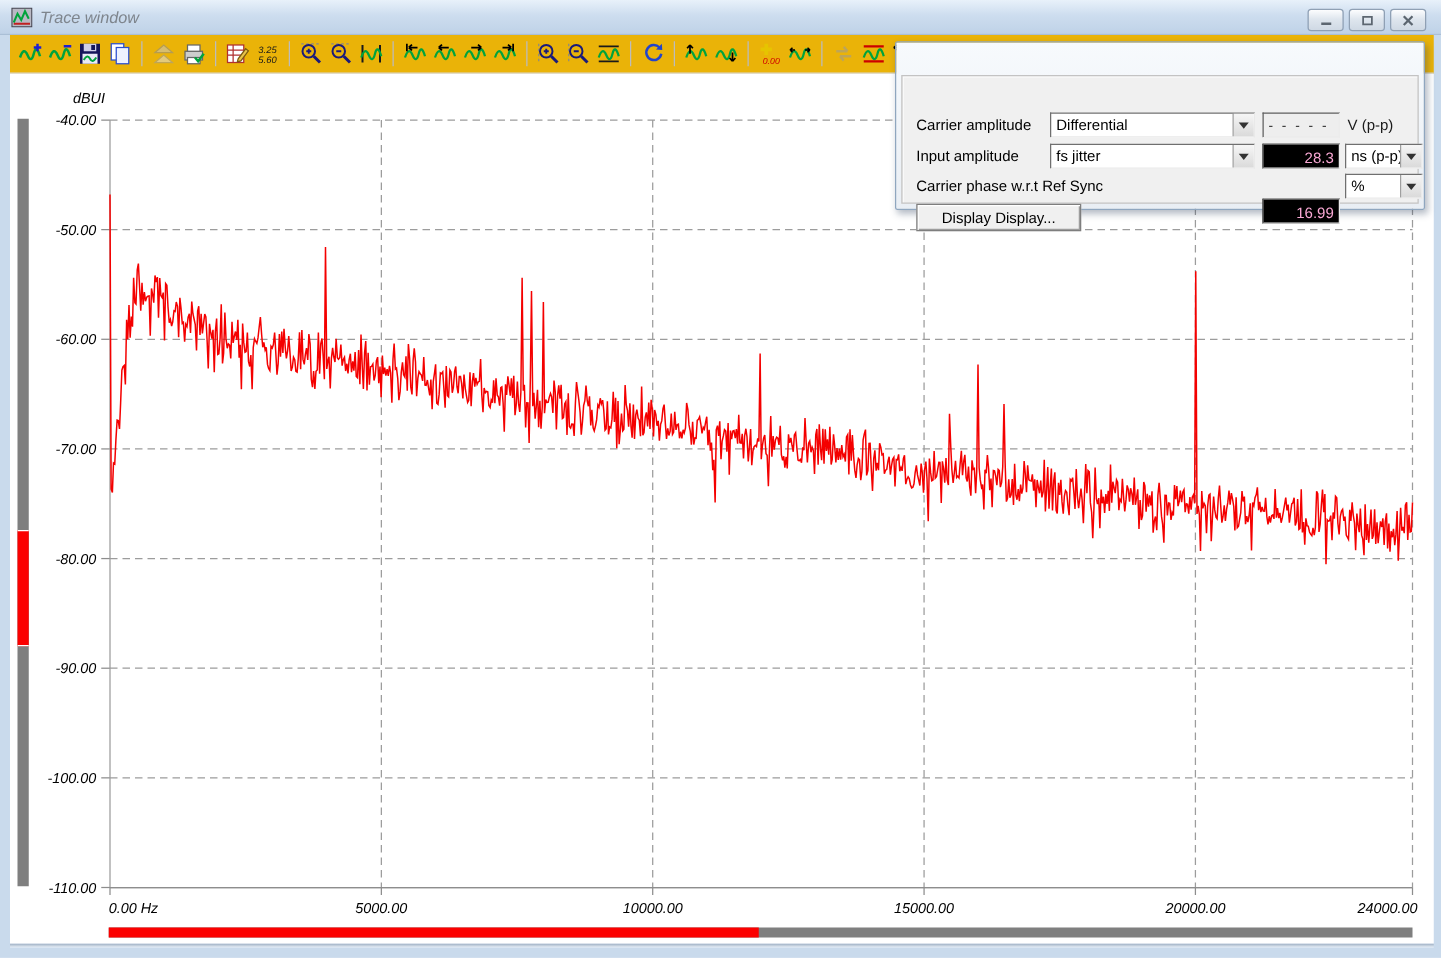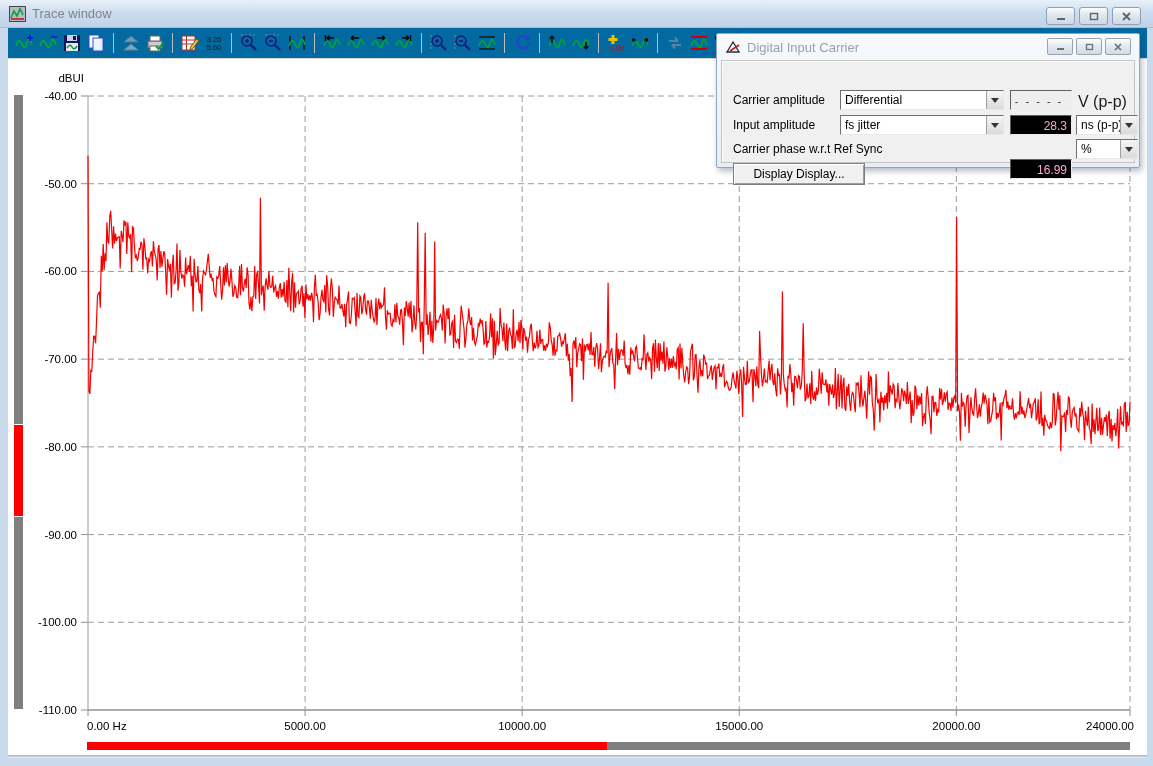--- a/index.html
+++ b/index.html
@@ -1,33 +1,33 @@
 <!DOCTYPE html>
 <html><head>
 <meta charset="utf-8">
 <style>
   * { margin:0; padding:0; box-sizing:border-box; }
   html,body { width:1153px; height:766px; overflow:hidden;
     font-family:"Liberation Sans", sans-serif; background:#c9daec; }
 
   
-  .win { position:absolute; inset:0; background:#c9daec; }
+  .win { position:absolute; inset:0; background:#c9daec;font-style:italic; }
   .titlebar { position:absolute; left:0; top:0; right:0; height:28px;
     background:linear-gradient(#e8f1fa 0%, #cdddef 45%, #bfd2e7 100%);
     border-bottom:1px solid #aabfd6; display:flex; align-items:center; }
   .app-icon { width:17px; height:16px; margin-left:9px; display:inline-block; }
   .title-text { color:#7e858d; font-size:13px; margin-left:6px; }
   .winbtns { position:absolute; right:12px; top:7px; display:flex; gap:4px; }
   .wbtn { width:29px; height:18px; border:1px solid #8fa0b4; border-radius:3px;
     background:linear-gradient(#fcfdfe,#dfe6ee 45%,#cfd9e4); display:flex;
     align-items:center; justify-content:center; color:#5c6670; font-size:10px; }
   .wbtn svg { display:block; }
 
   .toolbar { position:absolute; left:8px; top:28px; right:6px; height:31px;
-    background:#0369a1; border-bottom:1px solid #d7d7d7;
+    background:#eab308; border-bottom:1px solid #d7d7d7;
     display:flex; align-items:center; padding-left:4px; }
   .tb-btn { width:24px; height:24px; display:flex; align-items:center;
     justify-content:center; }
   .tb-btn.disabled { filter:grayscale(1); opacity:.55; }
   .tb-sep { width:1px; height:20px; background:#bcbcbc; margin:0 5px; }
 
   .client { position:absolute; left:8px; top:59px; right:6px; bottom:11px;
     background:#ffffff; }
   #plot { position:absolute; left:0; top:0; }
 
@@ -68,21 +68,21 @@
   .combo-btn { width:17px; height:100%; background:linear-gradient(#f6f6f6,#dadada);
     border-left:1px solid #9f9f9f; display:flex; align-items:center;
     justify-content:center; }
   .tri-down { width:0; height:0; border-left:4px solid transparent;
     border-right:4px solid transparent; border-top:5px solid #333; }
   .vfield { position:absolute; height:20px; background:#000; color:#f9a8d4;
     font-size:12px; text-align:right; padding:3px 4px 0 0;
     border:1px solid; border-color:#5f5f5f #ececec #ececec #5f5f5f; }
   .vfield.off { background:#eeeeee; color:#2c2c2c; text-align:center;
     letter-spacing:2px; font-size:11px; padding-top:4px; }
-  .unit-label { position:absolute; font-size:16px; color:#1a1a1a; }
+  .unit-label { position:absolute; font-size:12px; color:#1a1a1a; }
   .dlg-push { position:absolute; font-size:12px; color:#000; background:#f0f0f0;
     border:1px solid #7e7e7e;
     box-shadow:inset 1px 1px 0 #ffffff, inset -1px -1px 0 #9d9d9d; }
 </style>
 </head>
 <body>
 
 <div class="win">
 
   <div class="titlebar">
@@ -348,46 +348,20 @@
     </div>
     <div class="hscroll">
       <div class="hthumb"></div>
     </div>
   </div>
 
   <div class="bottomedge"></div>
 </div>
 
 <div class="dialog">
-  <div class="dlg-titlebar">
-    <span class="dlg-icon">
-      <svg width="16" height="14" viewBox="0 0 16 14">
-        <path d="M2 12 L8 2 L14 12 Z" fill="#ffffff" stroke="#27303f" stroke-width="1.4"></path>
-        <path d="M5 11 L14 5" stroke="#c01818" stroke-width="1.6"></path>
-      </svg>
-    </span>
-    <span class="dlg-title">Digital Input Carrier</span>
-    <span class="dlg-btns">
-      <span class="dbtn">
-          <svg width="9" height="8">
-            <rect x="1" y="5" width="7" height="2" fill="#69727c"></rect>
-          </svg>
-        </span>
-      <span class="dbtn">
-          <svg width="9" height="8">
-            <rect x="1.5" y="1.5" width="6" height="5" fill="none" stroke="#69727c" stroke-width="1.3"></rect>
-          </svg>
-        </span>
-      <span class="dbtn">
-          <svg width="8" height="8">
-            <path d="M1 1 L7 7 M7 1 L1 7" stroke="#69727c" stroke-width="1.7"></path>
-          </svg>
-        </span>
-    </span>
-  </div>
 
   <div class="dlg-body">
 
     <span class="dlg-label" style="left:11px; top:32px;">Carrier amplitude</span>
     <div class="combo" style="left:118px; top:29px; width:164px;">
       <span class="combo-text">Differential</span>
       <span class="combo-btn">
           <span class="tri-down"></span>
         </span>
     </div>

